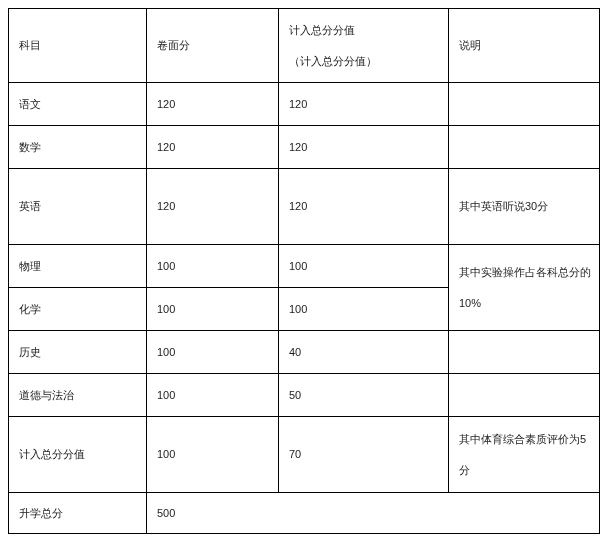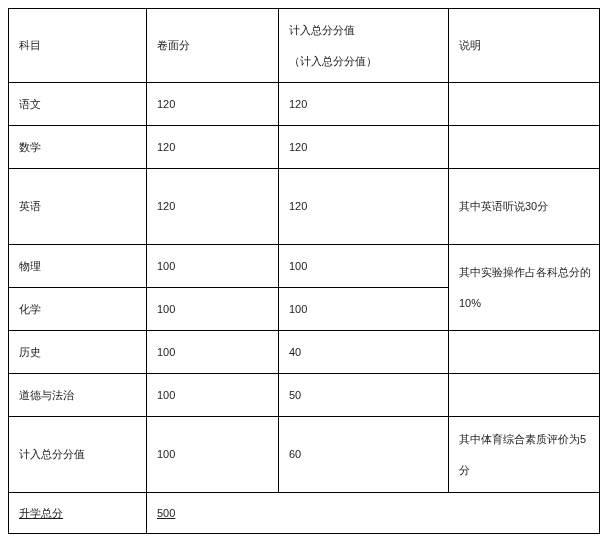--- a/index.html
+++ b/index.html
@@ -28,21 +28,21 @@
     line-height: 31px;
     padding: 2px 6px 2px 10px;
     vertical-align: middle;
     text-align: left;
     overflow: hidden;
     word-break: break-all;
   }
   tr.r-header { height: 74px; }
   tr.r-norm   { height: 43px; padding-left: 43px; }
   tr.r-tall   { height: 76px; }
-  tr.r-last   { height: 41px; text-decoration: underline; }
+  tr.r-last   { height: 41px; }
   .hdr-line { display: block; }
 </style>
 </head>
 <body>
 
 <table class="score-table">
   <colgroup>
     <col style="width:138px">
     <col style="width:132px">
     <col style="width:170px">
@@ -104,21 +104,21 @@
   <tr class="r-norm">
     <td>道德与法治</td>
     <td>100</td>
     <td>50</td>
     <td></td>
   </tr>
 
   <tr class="r-tall">
     <td>计入总分分值</td>
     <td>100</td>
-    <td>60</td>
+    <td>70</td>
     <td>其中体育综合素质评价为5分</td>
   </tr>
 
   <tr class="r-last">
     <td>升学总分</td>
     <td colspan="3">500</td>
   </tr>
 </tbody>
   </table>
 

